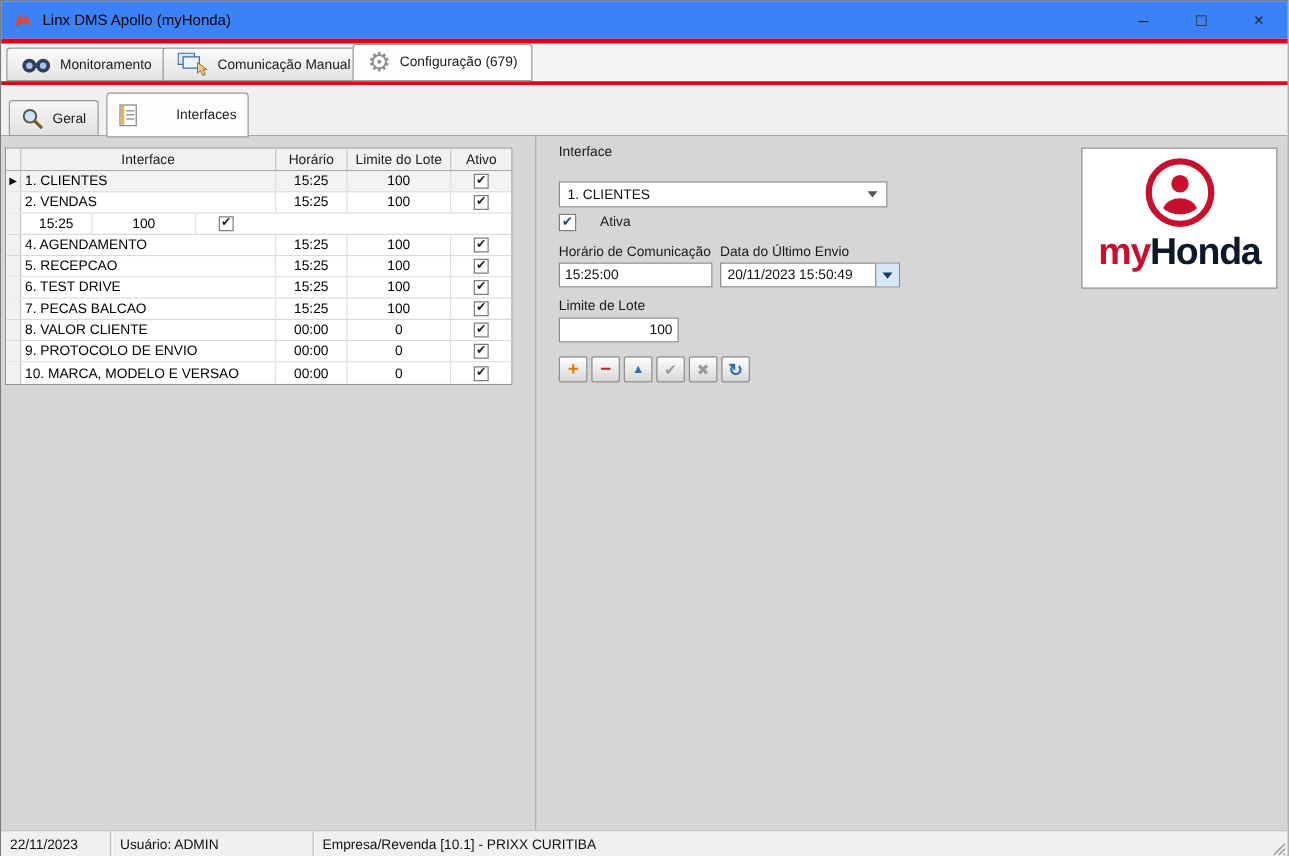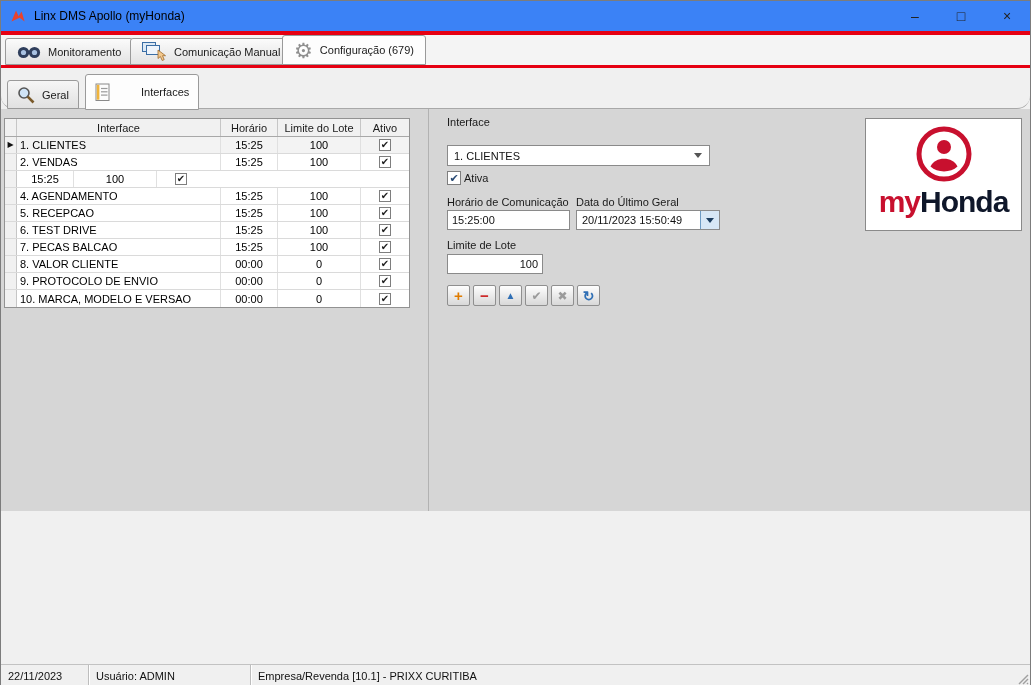--- a/index.html
+++ b/index.html
@@ -20,28 +20,28 @@
 
   
   .tabrow1 { position:absolute; top:34px; left:0; right:0; height:30px; background:#f4f4f4; }
   .mtab { position:absolute; display:inline-flex; align-items:center; gap:7px; padding:0 11px; font-size:11px; color:#1a1a1a;
           border:1px solid #9a9a9a; border-radius:3px 3px 0 0; background:linear-gradient(#fbfbfb,#e3e3e3); }
   .mtab.inactive { top:3px; height:27px; }
   .mtab.active { top:0; height:30px; background:#fdfdfd; z-index:2; }
   .gear-glyph { font-size:21px; color:#8f8f8f; line-height:1; }
 
   
-  .tabrow2 { position:absolute; top:67px; left:0; right:0; height:41px; background:#f0f0f0; border-bottom:1px solid #a8a8a8;border-radius:13px; }
+  .tabrow2 { position:absolute; top:67px; left:0; right:0; height:41px; background:#f0f0f0; border-bottom:1px solid #a8a8a8; }
   .stab { position:absolute; display:inline-flex; align-items:center; gap:6px; padding:0 9px; font-size:11px; color:#1a1a1a;
           border:1px solid #9a9a9a; border-radius:3px 3px 0 0; background:linear-gradient(#f6f6f6,#e1e1e1); }
   .stab.inactive { top:12px; height:29px; }
   .stab.active { top:6px; height:36px; background:#fdfdfd; z-index:3;gap:30px; }
 
   
-  .content { position:absolute; top:108px; left:0; right:0; height:402px; background:#d6d6d6; }
+  .content { position:absolute; top:108px; left:0; right:0; height:555px; background:#d6d6d6; }
   .vdivider { position:absolute; left:427px; top:0; bottom:0; width:1px; background:#b2b2b2; }
 
   
   .grid { position:absolute; left:3px; top:9px; width:406px; border:1px solid #929292; background:#fff; font-size:11px; }
   .grid-header { display:flex; height:18px; background:#f1f1f1; border-bottom:1px solid #a8a8a8; }
   .gh { display:flex; align-items:center; justify-content:center; border-right:1px solid #c6c6c6; color:#1a1a1a; }
   .gh:last-child { border-right:none; }
   .grid-row { display:flex; height:17px; border-bottom:1px solid #dadada; background:#fff; }
   .grid-row:last-child { border-bottom:none; }
   .grid-row.selected { background:#f3f3f3; }
@@ -59,21 +59,21 @@
         font-size:10px; line-height:1; color:#1f1f1f; }
   .cb.checked::after { content:"✔"; }
   .cb.big { width:14px; height:14px; font-size:11px; color:#2b4c76; }
 
   
   .flabel { position:absolute; font-size:11px; color:#1a1a1a; }
   .combo { position:absolute; background:#fff; border:1px solid #8a8a8a; display:flex; align-items:center; font-size:11px; padding-left:6px; color:#111; }
   .combo .fill { flex:1; }
   .chev { width:0; height:0; border-left:4px solid transparent; border-right:4px solid transparent; border-top:5px solid #555; margin-right:7px; }
   .tb { position:absolute; border:1px solid #8a8a8a; background:#fff; font-family:"Liberation Sans",sans-serif; font-size:11px; padding:0 4px; color:#111; }
-  .ativa-row { position:absolute; display:flex; align-items:center; gap:3px; font-size:11px; color:#1a1a1a; }
+  .ativa-row { position:absolute; display:flex; align-items:center; gap:19px; font-size:11px; color:#1a1a1a; }
   .combo-btn { width:19px; align-self:stretch; background:#d7e7f6; border-left:1px solid #6d9bc4; display:flex; align-items:center; justify-content:center; }
   .combo-btn .chev { margin:0; border-top-color:#1d3e60; }
 
   
   .rec-toolbar { position:absolute; display:flex; gap:3px; }
   .tbtn { width:23px; height:21px; border:1px solid #8f8f8f; border-radius:2px; background:linear-gradient(#fefefe,#d8d8d8);
           display:flex; align-items:center; justify-content:center; font-size:12px; line-height:1; }
   .tb-add    { color:#e07c00; font-weight:bold; font-size:15px; }
   .tb-remove { color:#cc2222; font-weight:bold; font-size:15px; }
   .tb-up     { color:#2f6fb5; font-size:10px; }
@@ -274,21 +274,21 @@
       <span class="fill">1. CLIENTES</span>
       <span class="chev"></span>
     </div>
 
     <div class="ativa-row" style="left:446px; top:62px;">
       <span class="cb big checked"></span>
       <span>Ativa</span>
     </div>
 
     <span class="flabel" style="left:446px; top:87px;">Horário de Comunicação</span>
-    <span class="flabel" style="left:575px; top:87px;">Data do Último Geral</span>
+    <span class="flabel" style="left:575px; top:87px;">Data do Último Envio</span>
 
     <input class="tb" style="left: 446px; top: 101px; width: 123px; height: 20px;" value="15:25:00">
     <div class="combo" style="left:575px; top:101px; width:144px; height:20px; padding-left:5px;">
       <span class="fill">20/11/2023 15:50:49</span>
       <span class="combo-btn">
           <span class="chev"></span>
         </span>
     </div>
 
     <span class="flabel" style="left:446px; top:130px;">Limite de Lote</span>

